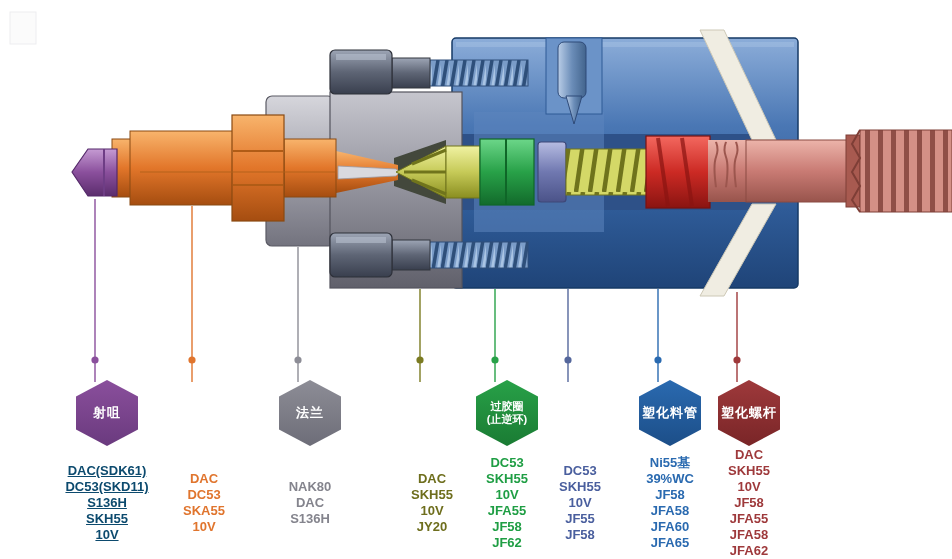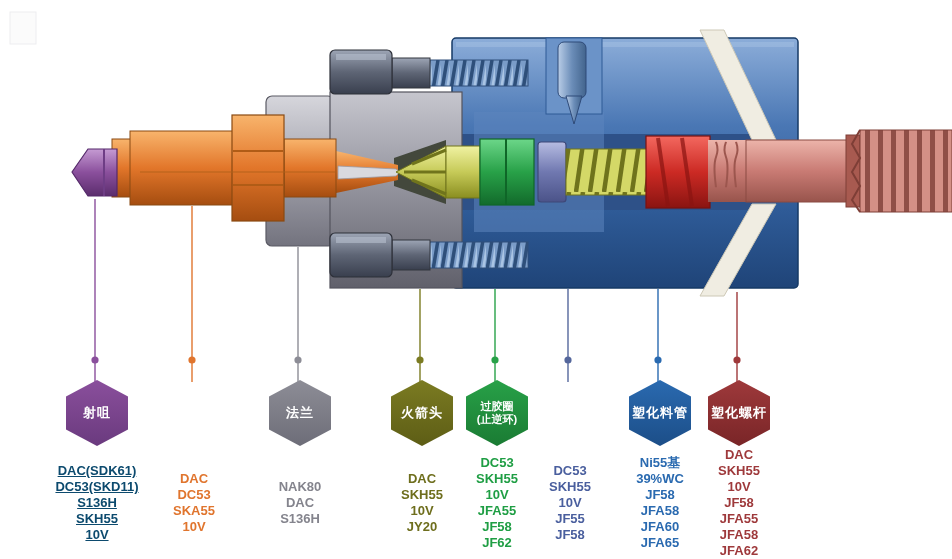--- a/index.html
+++ b/index.html
@@ -1,20 +1,20 @@
 <!DOCTYPE html>
 <html><head>
 <meta charset="utf-8">
 <style>
   * { margin:0; padding:0; box-sizing:border-box; }
   html,body { background:#ffffff; }
   body { font-family:"Liberation Sans","DejaVu Sans",sans-serif; }
   .stage { position:relative; width:952px; height:559px; background:#ffffff; overflow:hidden; }
   .stage svg { position:absolute; left:0; top:0; }
-  #labels { position:absolute; left:2px; top:0; width:812px; height:559px; }
+  #labels { position:absolute; left:12px; top:0; width:812px; height:559px; }
   .hex {
     position:absolute; width:62px; height:66px;
     display:flex; align-items:center; justify-content:center;
     clip-path:polygon(50% 0,100% 25%,100% 75%,50% 100%,0 75%,0 25%);
   }
   .hex span {
     color:#fff; font-weight:700; font-size:13px; text-align:center;
     white-space:pre-line; line-height:1.15; letter-spacing:1px;
   }
   .hex span.small { font-size:11px; letter-spacing:0; }
@@ -240,23 +240,20 @@
         <div>10V</div>
       </div>
       <div class="hex" style="left: 267px; top: 380px; background: linear-gradient(rgb(141, 141, 150), rgb(109, 109, 120));">
         <span>法兰</span>
       </div>
       <div class="materials" style="left: 236px; color: rgb(132, 132, 141); text-align: right;">
         <div>NAK80</div>
         <div>DAC</div>
         <div>S136H</div>
       </div>
-      <div class="hex" style="left: 389px; top: 380px; background: linear-gradient(rgb(123, 123, 34), rgb(93, 93, 21));">
-        <span>火箭头</span>
-      </div>
       <div class="materials" style="left: 358px; color: rgb(110, 110, 29);">
         <div>DAC</div>
         <div>SKH55</div>
         <div>10V</div>
         <div>JY20</div>
       </div>
       <div class="hex" style="left: 464px; top: 380px; background: linear-gradient(rgb(40, 161, 72), rgb(26, 123, 51));">
         <span class="small">过胶圈
 (止逆环)</span>
       </div>

